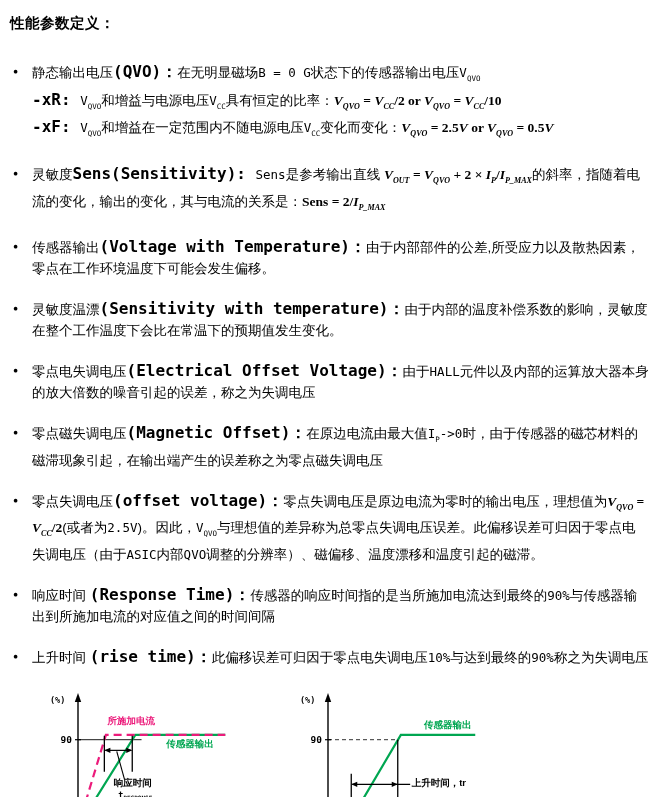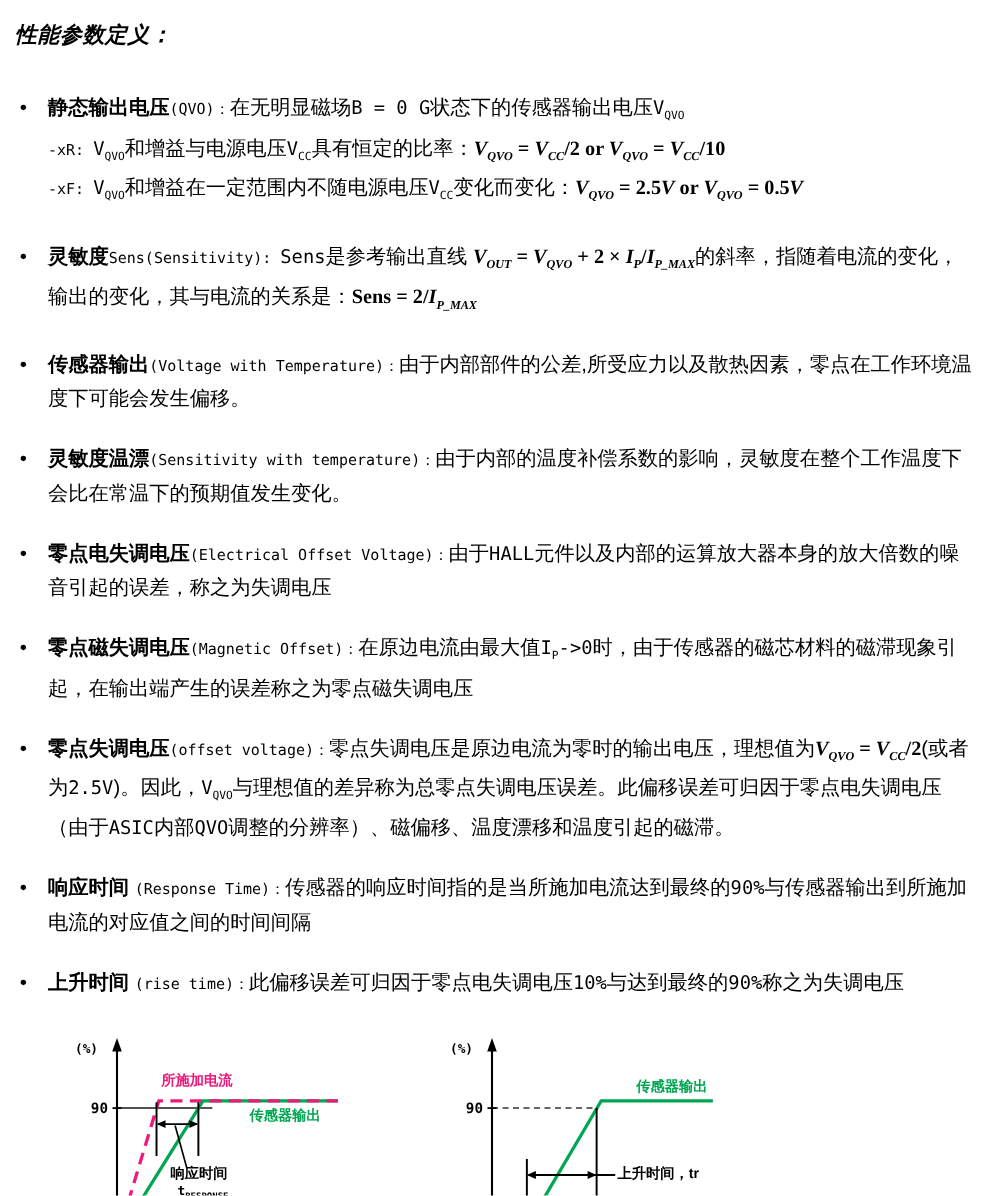--- a/index.html
+++ b/index.html
@@ -1,30 +1,30 @@
 <!DOCTYPE html>
 <html><head>
 <meta charset="utf-8">
 <style>
   html,body{margin:0;padding:0;}
   body{
     width:663px;height:797px;overflow:hidden;background:#ffffff;color:#000;
     font-family:"Liberation Sans",sans-serif;font-size:13.5px;
   }
   .page{padding:8px 14px 0 10px;}
-  h1{font-size:14.5px;font-weight:bold;margin:6px 0 0 0;letter-spacing:0.5px;font-style:italic;}
+  h1{font-size:14.5px;font-weight:bold;margin:6px 0 0 0;letter-spacing:0.5px;}
   ul#bullet-list{list-style:none;margin:28px 0 0 0;padding:0;}
   ul#bullet-list li{display:flex;margin:0 0 19px 0;}
   .marker{width:19px;flex:none;font-size:8.5px;line-height:21px;padding-left:3px;}
   .content{flex:1;min-width:0;}
   .content p.line{margin:0;line-height:21px;}
   .seg{white-space:pre-wrap;}
-  .s-b{font-weight:bold;}
+  .s-b{font-weight:normal;}
   .s-m{font-family:"DejaVu Sans Mono",monospace;font-size:12.5px;margin-top:45px;}
-  .s-mb{font-family:"DejaVu Sans Mono",monospace;font-weight:normal;font-size:10px;}
+  .s-mb{font-family:"DejaVu Sans Mono",monospace;font-weight:bold;font-size:16px;}
   .s-f{font-family:"Liberation Serif",serif;font-style:italic;font-weight:bold;}
   .s-fu{font-family:"Liberation Serif",serif;font-weight:bold;}
   sub{font-size:0.6em;}
   .charts{display:flex;gap:20px;margin:2px 0 0 28px;}
   .charts svg{flex:none;}
   .ax{font:bold 9.5px "DejaVu Sans Mono",monospace;fill:#000;}
   .axpct{font:bold 8.5px "DejaVu Sans Mono",monospace;fill:#000;}
   .slabel{font:bold 9.5px "Liberation Sans",sans-serif;}
   .ann{font:bold 9.5px "Liberation Sans",sans-serif;fill:#000;}
   .annm{font:bold 8.5px "DejaVu Sans Mono",monospace;fill:#000;}

